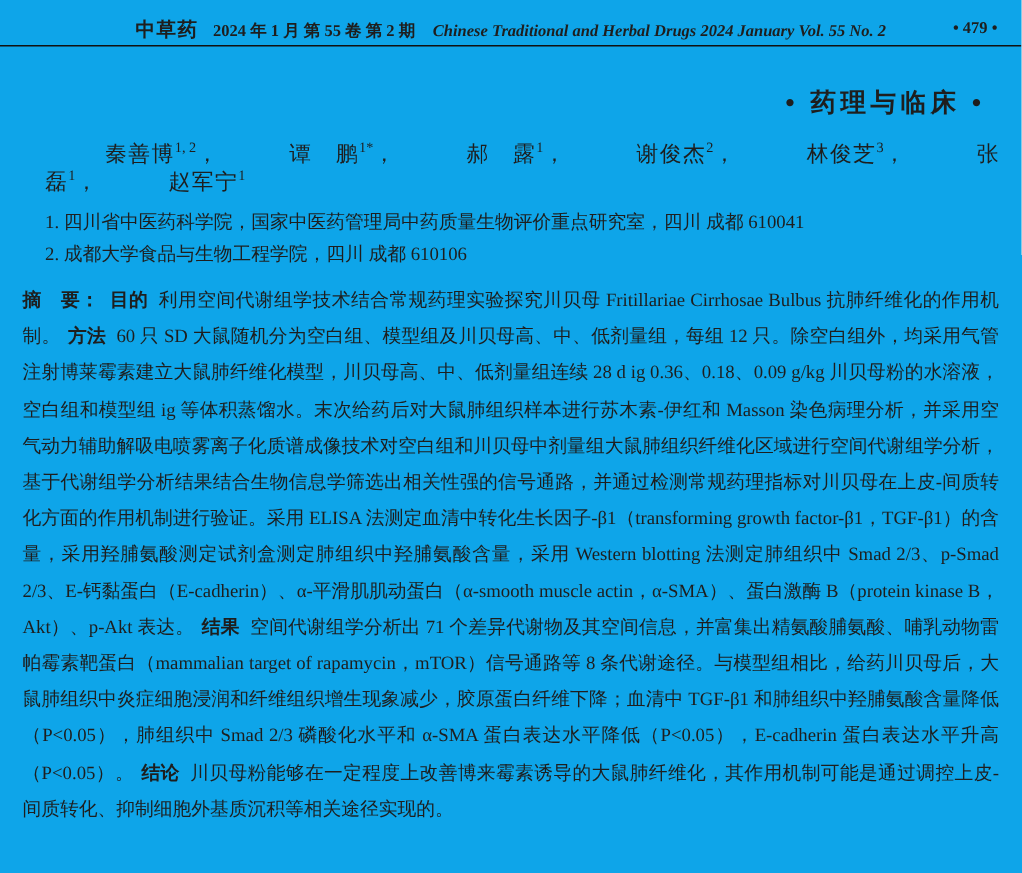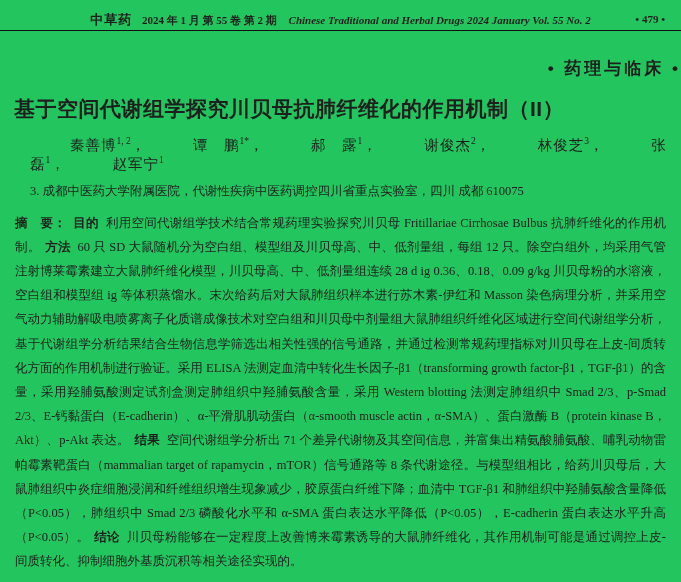--- a/index.html
+++ b/index.html
@@ -1,21 +1,21 @@
 <!DOCTYPE html>
 <html><head>
 <meta charset="utf-8">
 <style>
   html, body { margin: 0; padding: 0; background: #e8e8e6; }
   .page {
     position: relative;
     width: 681px;
     height: 582px;
     margin: 0 auto;
-    background: #22c55e;
+    background: #0ea5e9;
     color: #1e1e1e;
     font-family: "Liberation Serif", serif;
     overflow: hidden;
     box-sizing: border-box;
   }
   
   .running-head {
     position: relative;
     padding-top: 11px;
     height: 17px;
@@ -39,20 +39,21 @@
     font-style: normal;
   }
   .head-rule {
     margin: 2px 0 0 0;
     border: 0;
     border-top: 1.6px solid #111;
   }
   
   .section-label {
     margin-top: 26px;
+    padding-right: 24px;
     text-align: right;
     font-size: 17px;
     font-weight: bold;
     letter-spacing: 3px;
     font-family: "Liberation Sans", sans-serif;
   }
   
   .article-title {
     margin: 15px 14px 0 14px;
     font-size: 21px;
@@ -99,34 +100,34 @@
   <div class="running-head">
     <span class="logo">中草药</span>
     <span class="issue-cn">2024 年 1 月 第 55 卷 第 2 期</span>
     <span class="journal-en">Chinese Traditional and Herbal Drugs 2024 January Vol. 55 No. 2</span>
     <span class="page-no">• 479 •</span>
   </div>
   <hr class="head-rule">
 
   <div class="section-label">• 药理与临床 •</div>
 
-  <h1 class="article-title">基于空间代谢组学探究川贝母抗肺纤维化的作用机制（II）</h1>
 
   <div class="authors-line">
     <span class="author"><span>秦善博</span><sup>1, 2</sup><span>，</span></span>
     <span class="author"><span>谭　鹏</span><sup>1*</sup><span>，</span></span>
     <span class="author"><span>郝　露</span><sup>1</sup><span>，</span></span>
     <span class="author"><span>谢俊杰</span><sup>2</sup><span>，</span></span>
     <span class="author"><span>林俊芝</span><sup>3</sup><span>，</span></span>
     <span class="author"><span>张　磊</span><sup>1</sup><span>，</span></span>
     <span class="author"><span>赵军宁</span><sup>1</sup><span></span></span>
   </div>
 
   <div class="affiliations">
-    <div>3. 成都中医药大学附属医院，代谢性疾病中医药调控四川省重点实验室，四川 成都 610075</div>
+    <div>1. 四川省中医药科学院，国家中医药管理局中药质量生物评价重点研究室，四川 成都 610041</div>
+    <div>2. 成都大学食品与生物工程学院，四川 成都 610106</div>
   </div>
 
   <div class="textblock">
     <p><span class="seg-label first">摘　要：</span><span class="seg-label first">目的</span><span>利用空间代谢组学技术结合常规药理实验探究川贝母 </span><span class="latin">Fritillariae Cirrhosae Bulbus</span><span> 抗肺纤维化的作用机制。</span><span class="seg-label">方法</span><span>60 只 SD 大鼠随机分为空白组、模型组及川贝母高、中、低剂量组，每组 12 只。除空白组外，均采用气管注射博莱霉素建立大鼠肺纤维化模型，川贝母高、中、低剂量组连续 28 d ig 0.36、0.18、0.09 g/kg 川贝母粉的水溶液，空白组和模型组 ig 等体积蒸馏水。末次给药后对大鼠肺组织样本进行苏木素-伊红和 Masson 染色病理分析，并采用空气动力辅助解吸电喷雾离子化质谱成像技术对空白组和川贝母中剂量组大鼠肺组织纤维化区域进行空间代谢组学分析，基于代谢组学分析结果结合生物信息学筛选出相关性强的信号通路，并通过检测常规药理指标对川贝母在上皮-间质转化方面的作用机制进行验证。采用 ELISA 法测定血清中转化生长因子-β1（transforming growth factor-β1，TGF-β1）的含量，采用羟脯氨酸测定试剂盒测定肺组织中羟脯氨酸含量，采用 Western blotting 法测定肺组织中 Smad 2/3、p-Smad 2/3、E-钙黏蛋白（E-cadherin）、α-平滑肌肌动蛋白（α-smooth muscle actin，α-SMA）、蛋白激酶 B（protein kinase B，Akt）、p-Akt 表达。</span><span class="seg-label">结果</span><span>空间代谢组学分析出 71 个差异代谢物及其空间信息，并富集出精氨酸脯氨酸、哺乳动物雷帕霉素靶蛋白（mammalian target of rapamycin，mTOR）信号通路等 8 条代谢途径。与模型组相比，给药川贝母后，大鼠肺组织中炎症细胞浸润和纤维组织增生现象减少，胶原蛋白纤维下降；血清中 TGF-β1 和肺组织中羟脯氨酸含量降低（P&lt;0.05），肺组织中 Smad 2/3 磷酸化水平和 α-SMA 蛋白表达水平降低（P&lt;0.05），E-cadherin 蛋白表达水平升高（P&lt;0.05）。</span><span class="seg-label">结论</span><span>川贝母粉能够在一定程度上改善博来霉素诱导的大鼠肺纤维化，其作用机制可能是通过调控上皮-间质转化、抑制细胞外基质沉积等相关途径实现的。</span></p>
 
   </div>
 
 </div>
 
 </body></html>

